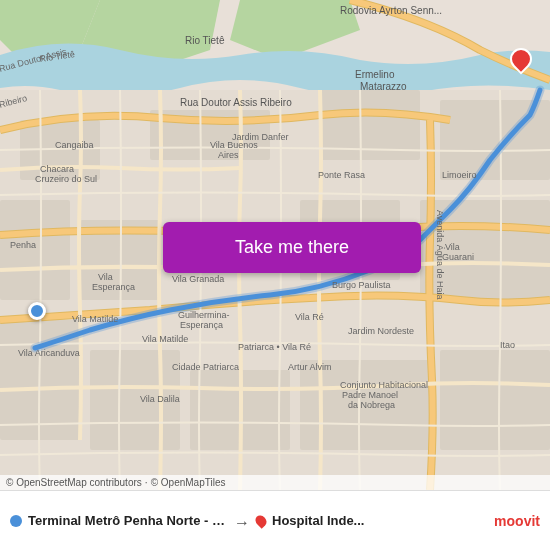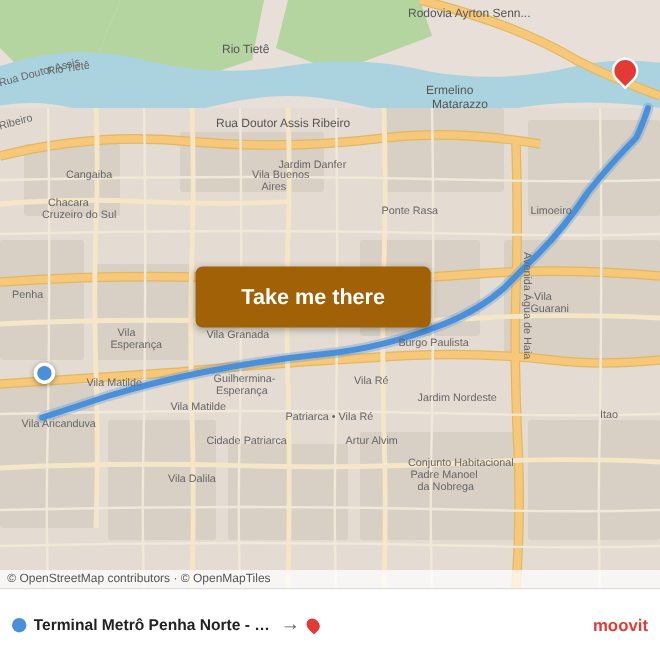--- a/index.html
+++ b/index.html
@@ -21,28 +21,28 @@
       position: absolute;
       top: 0; left: 0;
       width: 100%; height: 100%;
     }
 
     
     .take-me-there-btn {
       position: absolute;
       top: 222px;
       left: 163px;
-      width: 196px;
+      width: 258px;
       height: 51px;
-      background: #a16207;
+      background: #a21caf;
       color: white;
       border: none;
       border-radius: 6px;
       font-size: 18px;
-      font-weight: bold;
+      font-weight: normal;
       cursor: pointer;
       display: flex;
       align-items: center;
       justify-content: center;
       box-shadow: 0 2px 6px rgba(0,0,0,0.3);
       z-index: 10;
     }
 
     
     .origin-dot {
@@ -335,18 +335,19 @@
   </div>
 
   <div class="bottom-bar">
     <div class="bottom-left">
 
       <span style="width:12px;height:12px;background:#4a90d9;border-radius:50%;flex-shrink:0;display:inline-block;"></span>
       <span class="station-name">Terminal Metrô Penha Norte - Pen...</span>
       <span class="arrow-icon">→</span>
 
       <span style="width:10px;height:12px;background:#e53935;border-radius:50% 50% 50% 0;transform:rotate(-45deg);flex-shrink:0;display:inline-block;"></span>
+      <span class="hospital-name">Hospital Inde...</span>
     </div>
     <div class="moovit-logo">
       <span class="moovit-text">moovit</span>
     </div>
   </div>
 </div>
 
 </body></html>

